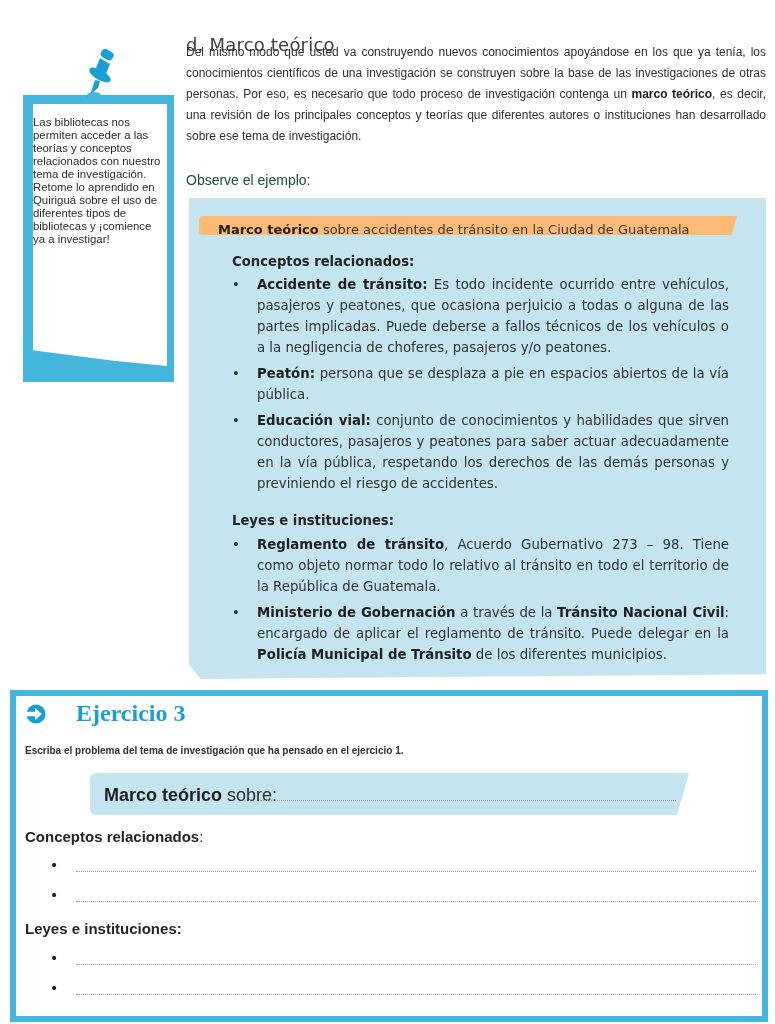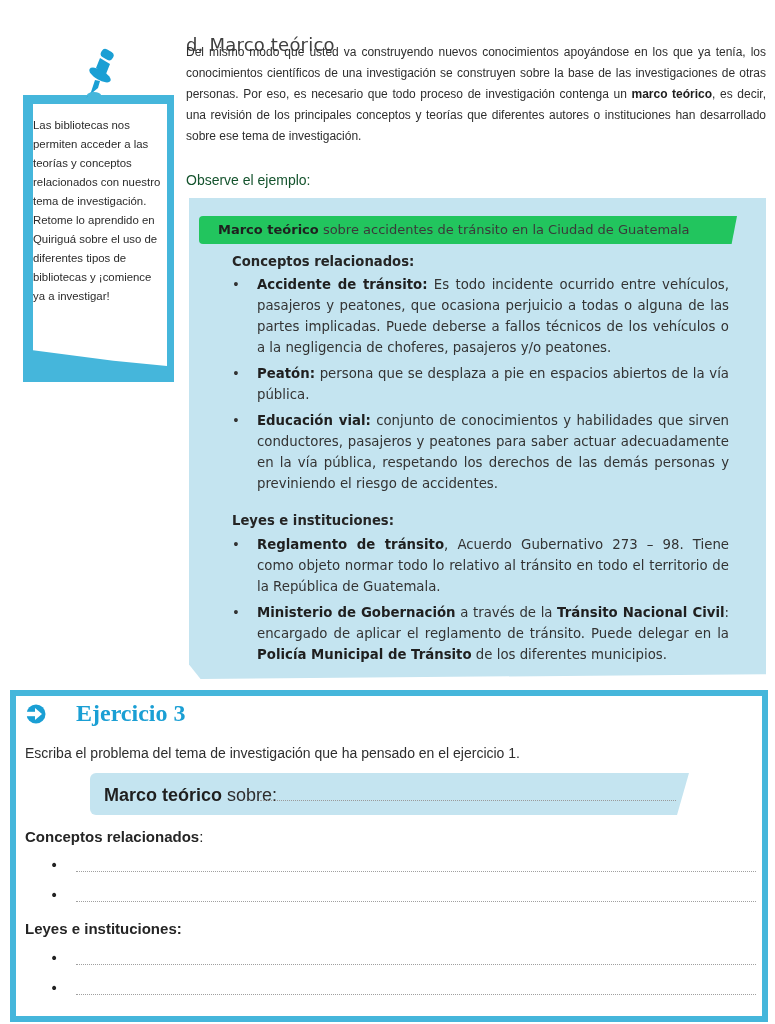--- a/index.html
+++ b/index.html
@@ -12,41 +12,41 @@
   
   .intro { position: absolute; left: 186px; top: 42px; width: 580px; font-size: 12px; line-height: 21px; text-align: justify; color: #2e2e2e; font-family: "Liberation Sans", sans-serif; }
   .intro b { font-weight: bold; color: #1e1e1e; }
   .observe { position: absolute; left: 186px; top: 172px; font-size: 14px; color: #14532d; font-family: "Liberation Sans", sans-serif; }
 
   
   .tip-frame { position: absolute; left: 23px; top: 95px; width: 151px; height: 287px; background: #45b6db; }
   .tip-card { position: absolute; left: 33px; top: 104px; width: 134px; height: 262px; background: #ffffff;
               clip-path: polygon(0 0, 100% 0, 100% 100%, 60% 98%, 0 94%); padding: 12px 2px 0 0; }
   .tip-title { font-family: "Liberation Sans", sans-serif; font-weight: bold; font-size: 11.6px; line-height: 13.5px; color: #2a2a2a; }
-  .tip-body { font-family: "Liberation Sans", sans-serif; font-size: 11.4px; line-height: 19px; color: #2a2a2a; }
+  .tip-body { font-family: "Liberation Sans", sans-serif; font-size: 11.4px; line-height: 13px; color: #2a2a2a; }
   .pin-icon { position: absolute; left: 82px; top: 48px; width: 40px; height: 56px; }
 
   
   .example { position: absolute; left: 189px; top: 198px; width: 577px; height: 481px; background: #c4e4f0;
              clip-path: polygon(0 0, 100% 0, 100% 99%, 2% 100%, 0 97%); }
-  .ex-header { position: absolute; left: 199px; top: 216px; width: 538px; height: 28px; background: #22c55e;
+  .ex-header { position: absolute; left: 199px; top: 216px; width: 538px; height: 19px; background: #fdba74;
                clip-path: polygon(0 0, 100% 0, 99% 100%, 0 100%); border-radius: 4px 0 0 4px;
                font-size: 13px; line-height: 28px; padding-left: 19px; color: #3a3a3a; }
   .ex-header b { font-weight: bold; color: #1f1f1f; }
   .ex-sub { position: absolute; left: 232px; font-weight: bold; font-size: 13.2px; color: #252525; }
   .ex-list { position: absolute; left: 232px; width: 497px; list-style: none; }
   .ex-list li { position: relative; padding-left: 25px; font-size: 13.3px; line-height: 21px; color: #333; margin-bottom: 5px; text-align: justify; }
   .ex-list li .bullet { position: absolute; left: 0; top: 0; }
   .ex-list li b { color: #1f1f1f; }
 
   
   .exercise { position: absolute; left: 10px; top: 690px; width: 758px; height: 332px; border: 6px solid #45b6db; background: #fff; }
   .arrow-icon { position: absolute; left: 26px; top: 704px; width: 20px; height: 20px; }
   .ex3-title { position: absolute; left: 76px; top: 700px; font-size: 24px; font-weight: bold; color: #1a9fd4; font-family: Liberation Serif, serif; }
-  .ex3-instr { position: absolute; left: 25px; top: 745px; font-size: 14px; color: #2e2e2e; font-family: "Liberation Sans", sans-serif; }
+  .ex3-instr { position: absolute; left: 25px; top: 745px; font-size: 10px; color: #2e2e2e; font-family: "Liberation Sans", sans-serif; font-weight: bold; }
   .ex3-marco { position: absolute; left: 90px; top: 773px; width: 599px; height: 42px; background: #c4e4f0;
                clip-path: polygon(0 0, 100% 0, 98% 100%, 0 100%); border-radius: 6px 0 0 6px;
                padding-left: 14px; font-size: 18px; line-height: 44px; color: #2e2e2e; font-family: "Liberation Sans", sans-serif; }
   .ex3-marco b { color: #1f1f1f; }
   .marco-line { position: absolute; left: 260px; top: 800px; width: 416px; border-bottom: 1px dotted #9a9a9a; height: 1px; }
   .ex3-sub { position: absolute; left: 25px; font-size: 15px; font-weight: bold; color: #252525; font-family: "Liberation Sans", sans-serif; }
   .blank-row { position: absolute; left: 50px; width: 710px; height: 20px; }
   .blank-row .dot { position: absolute; left: 0; top: 0; font-size: 14px; color: #222; }
   .blank-row .line { position: absolute; left: 26px; top: 14px; width: 680px; border-bottom: 1px dotted #a0a0a0; height: 1px; }
 </style>

